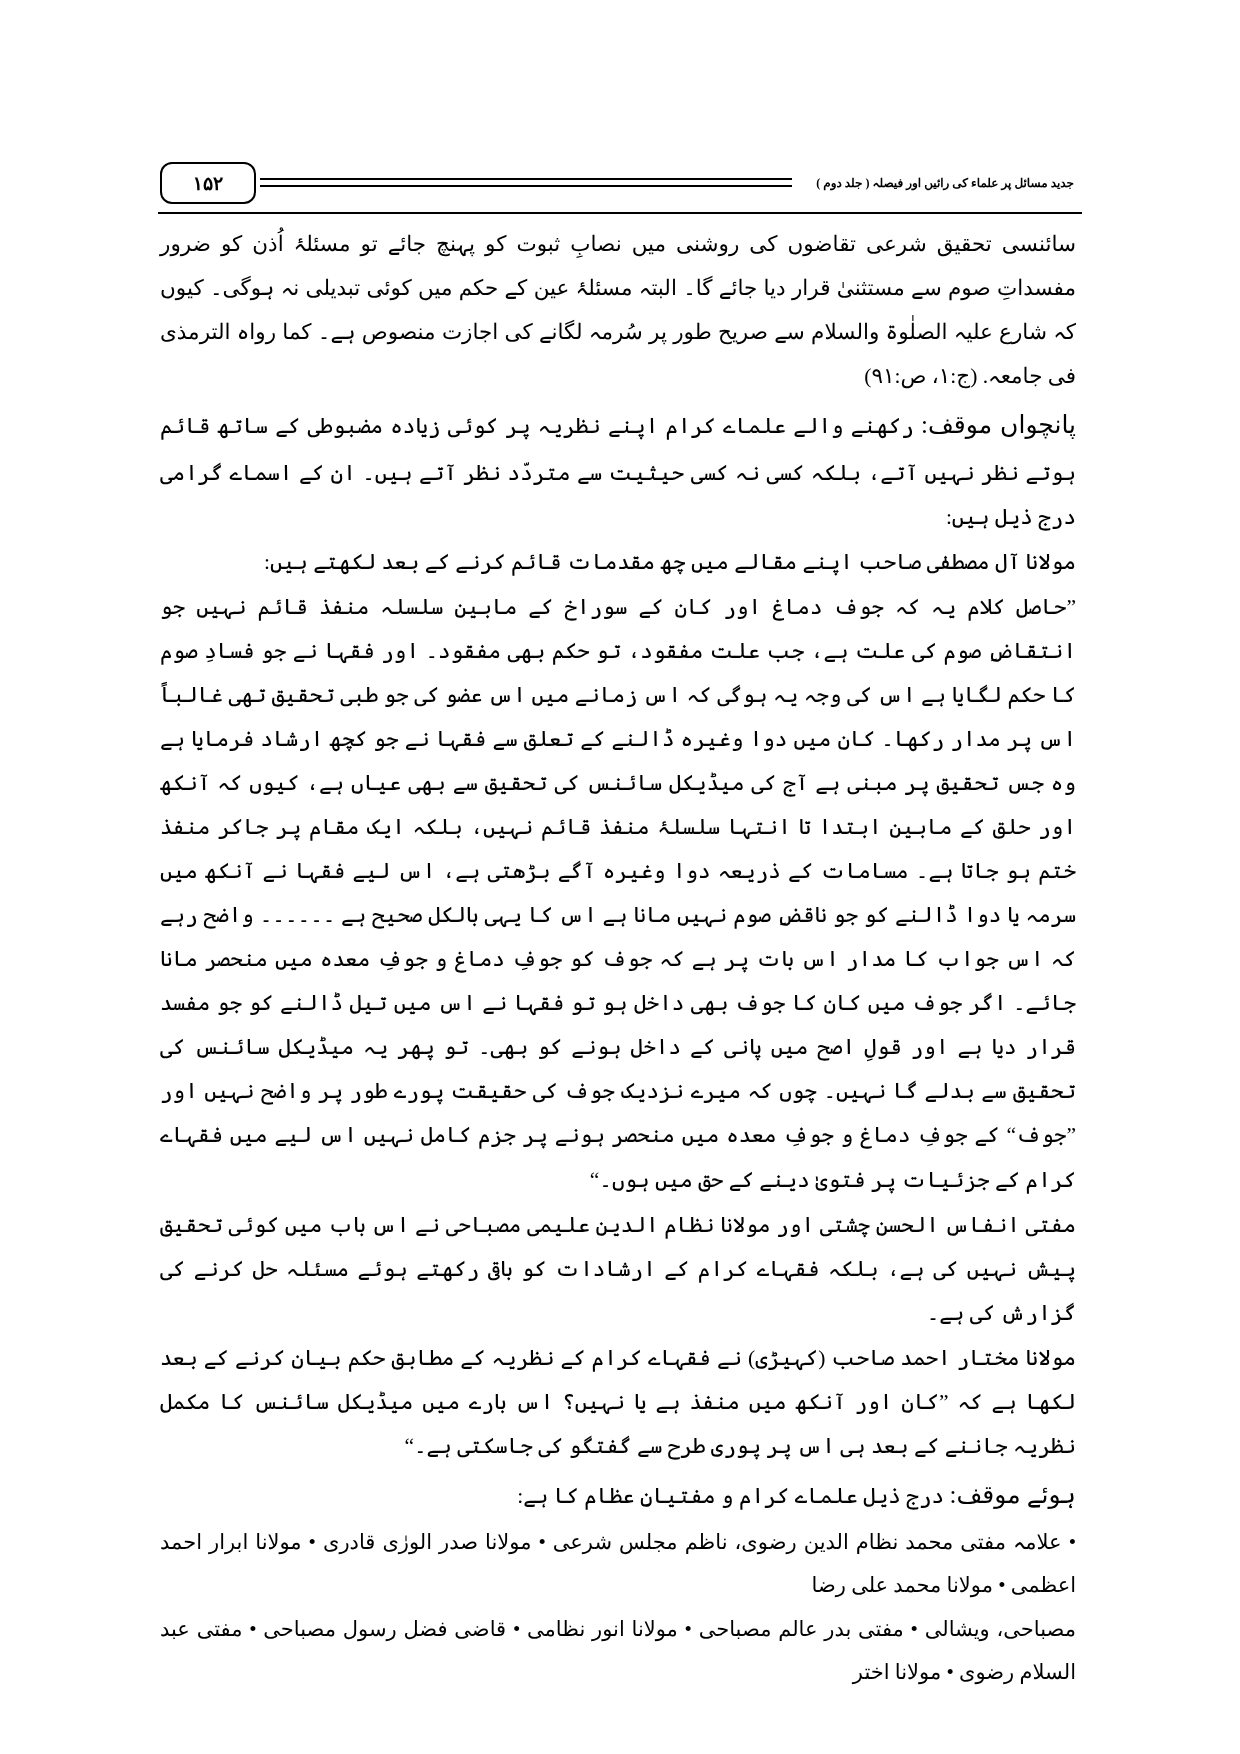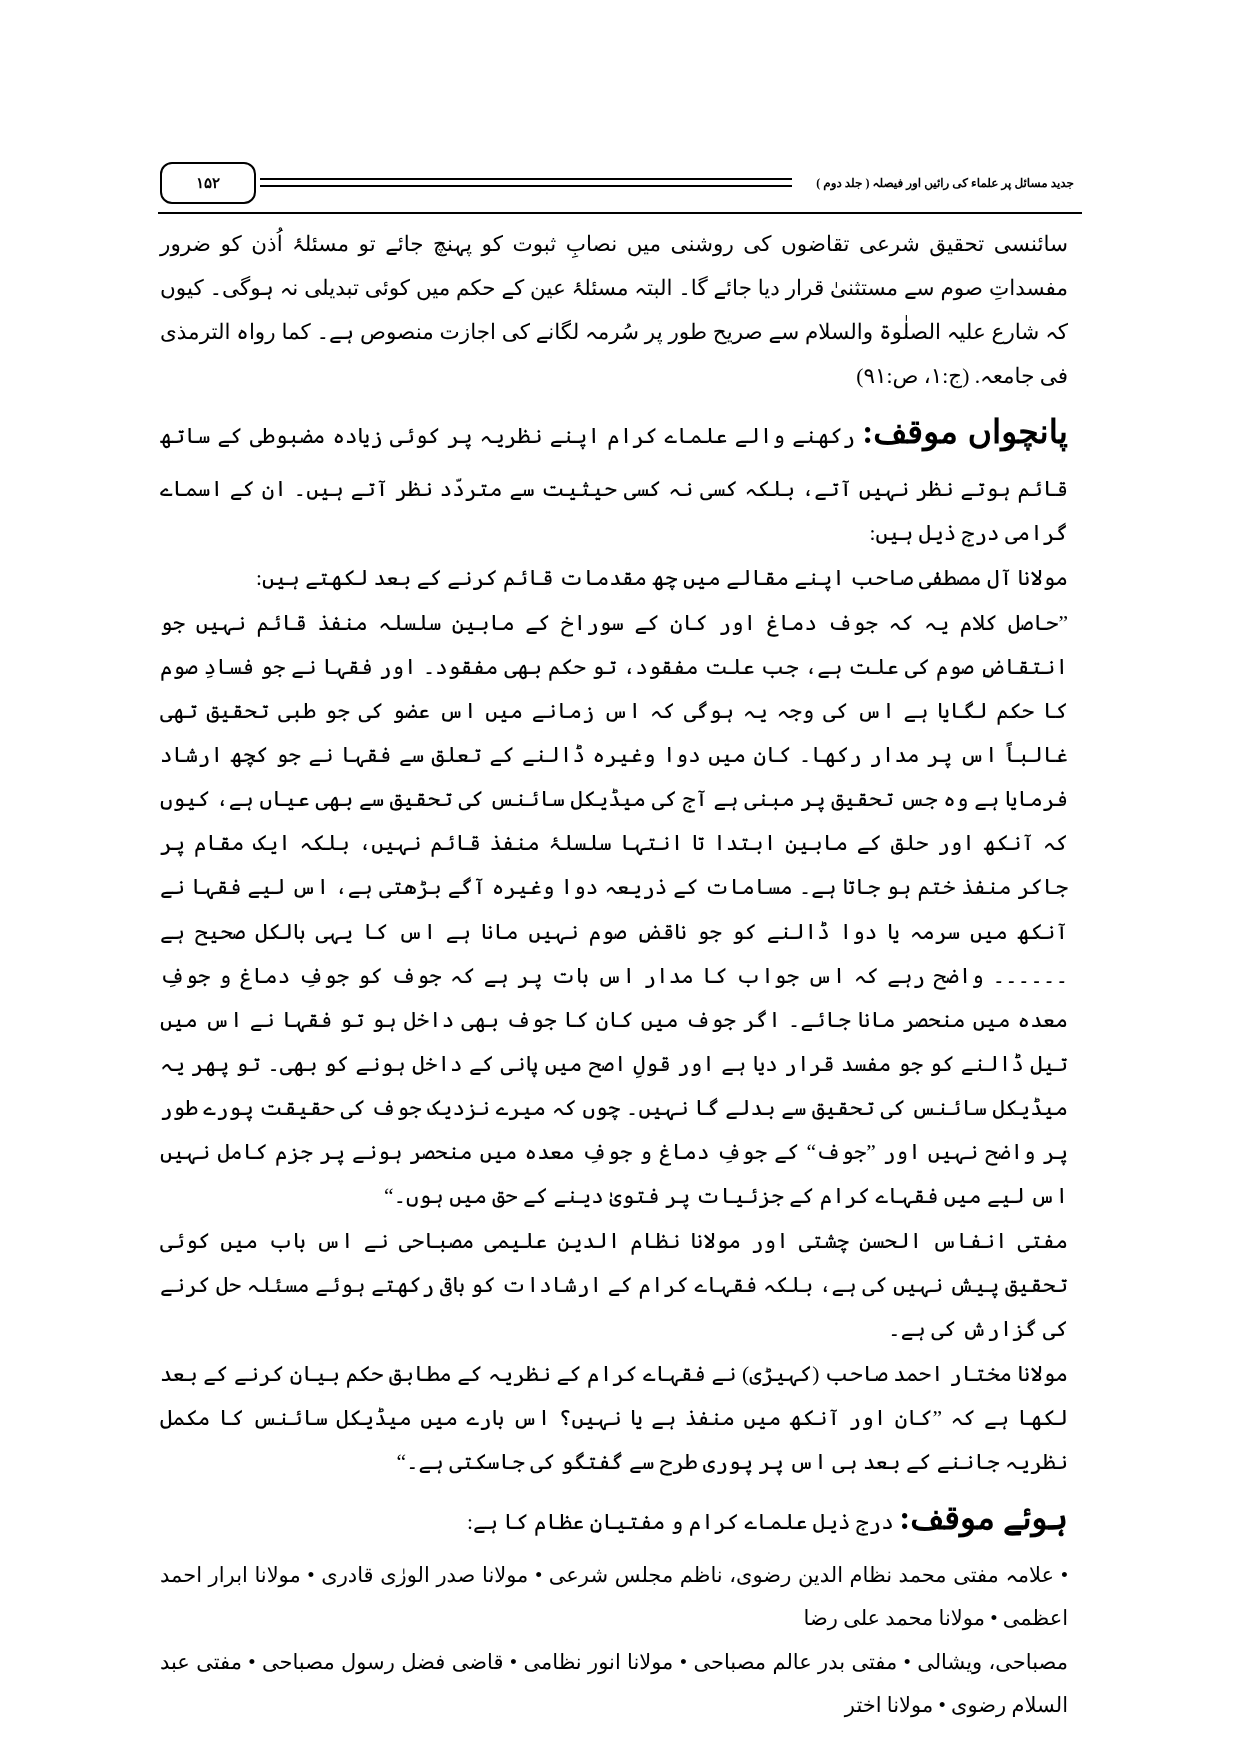--- a/index.html
+++ b/index.html
@@ -63,21 +63,21 @@
   .header-rule-box::after  { top: 13px; }
 
   .page-number-box {
     border: 2px solid #000;
     border-radius: 12px 12px 12px 12px;
     min-width: 92px;
     height: 38px;
     display: flex;
     align-items: center;
     justify-content: center;
-    font-size: 15px;
+    font-size: 19px;
     font-weight: 600;
     direction: rtl;
     background: #fff;
   }
   .header-underline {
     position: absolute;
     top: 212px;
     left: 158px;
     width: 924px;
     height: 0;
@@ -90,29 +90,29 @@
     top: 222px;
     left: 160px;
     width: 920px;
     direction: rtl;
     text-align: justify;
     font-size: 21.5px;
     line-height: 2.05;
     font-family: "Liberation Serif", serif;
   }
   .para {
-    margin: 0 12px 1px 0;
+    margin: 0 4px 1px 0;
     text-align: justify;
     text-justify: inter-word;
   }
   .para.last-right { text-align: right; }
 
   .bold-label {
-    font-weight: 700;
-    font-size: 33px;
+    font-weight: 400;
+    font-size: 25px;
   }
   .quote-block {
     text-align: justify;
   }
   .names-line {
     text-align: justify;
     font-size: 21px;
   }
 </style>
 </head>

